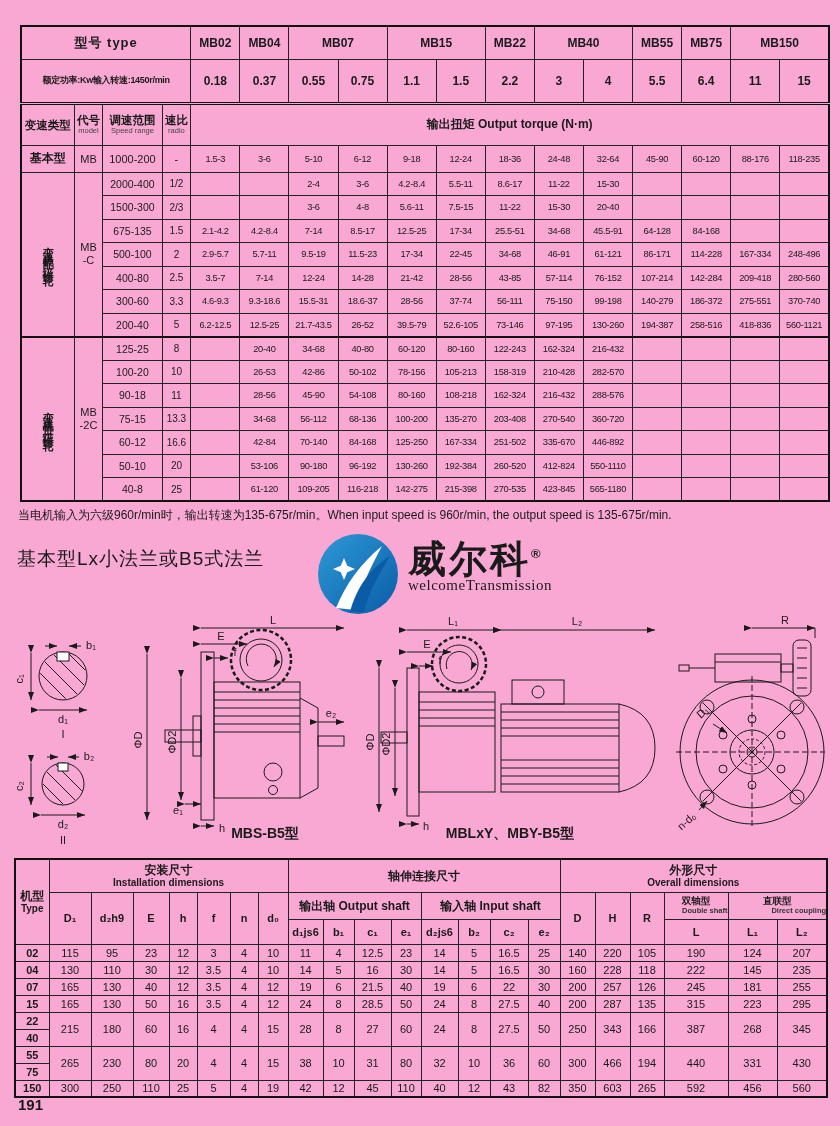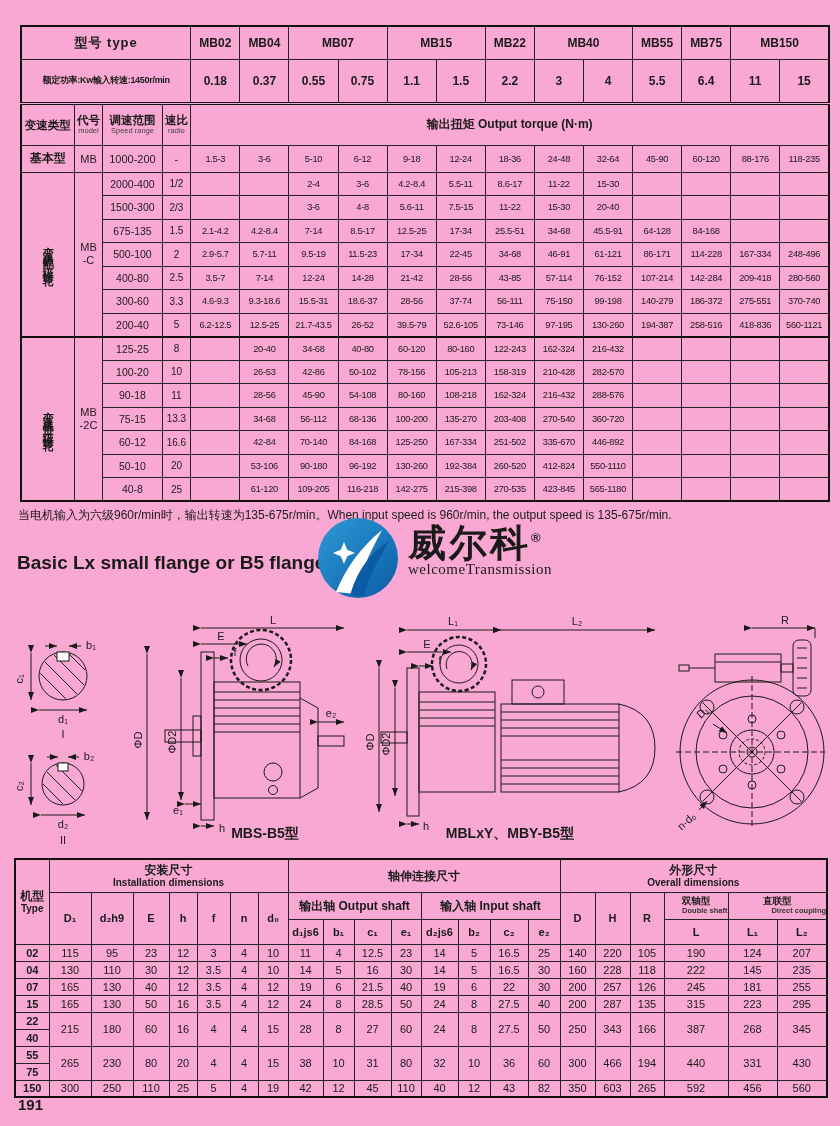--- a/index.html
+++ b/index.html
@@ -31,21 +31,21 @@
                    letter-spacing:4px;font-weight:bold;padding:4px 0;}
   .top-table .code{font-size:11px;white-space:pre-line;line-height:13px;}
   .top-table .r-cols th{border-top:3px double #111;}
   .top-table .secstart td,.top-table .secstart th{border-top:2px solid #111;}
   
   .note{position:absolute;left:18px;top:507px;width:800px;font-size:12px;}
   .flange-head{position:absolute;left:17px;top:546px;}
   .flange-head .zh{font-size:19px;letter-spacing:1px;}
   .flange-head .en{font-size:19px;font-weight:bold;margin-top:6px;}
   
-  .logo{position:absolute;left:316px;top:516px;display:flex;align-items:flex-start;}
+  .logo{position:absolute;left:316px;top:532px;display:flex;align-items:flex-start;}
   .logo-text{margin-left:8px;}
   .brand-line{font-size:38px;font-weight:bold;letter-spacing:3px;line-height:44px;}
   .brand-line sup{font-size:13px;vertical-align:super;}
   .logo-sub{font-family:"Liberation Serif",serif;font-size:15px;margin-top:-4px;letter-spacing:0.5px;}
   
   .drawings{position:absolute;left:15px;top:612px;width:810px;height:243px;}
   .drawings svg{display:block;}
   .drawings text{font-family:"Liberation Sans",sans-serif;font-size:11px;fill:#1a1a1a;}
   .cap{position:absolute;top:213px;font-size:14px;font-weight:bold;text-align:center;}
   .cap1{left:155px;width:190px;}
@@ -388,21 +388,21 @@
           <td class="val"></td>
           <td class="val"></td>
           <td class="val"></td>
         </tr>
       </tbody>
   </table>
 
   <div class="note">当电机输入为六级960r/min时，输出转速为135-675r/min。When input speed is 960r/min, the output speed is 135-675r/min.</div>
 
   <div class="flange-head">
-    <div class="en">Basic Lx small flange or B5 flange</div>
+    <div class="zh">基本型Lx小法兰或B5式法兰</div>
   </div>
 
   <div class="logo">
     <svg width="84" height="84" viewBox="0 0 84 84">
       <defs>
         <linearGradient id="lg" x1="0" y1="0" x2="1" y2="1">
           <stop offset="0" stop-color="#2e9ad6"></stop>
             <stop offset="1" stop-color="#0a5ca6"></stop>
         </linearGradient>
       </defs>

